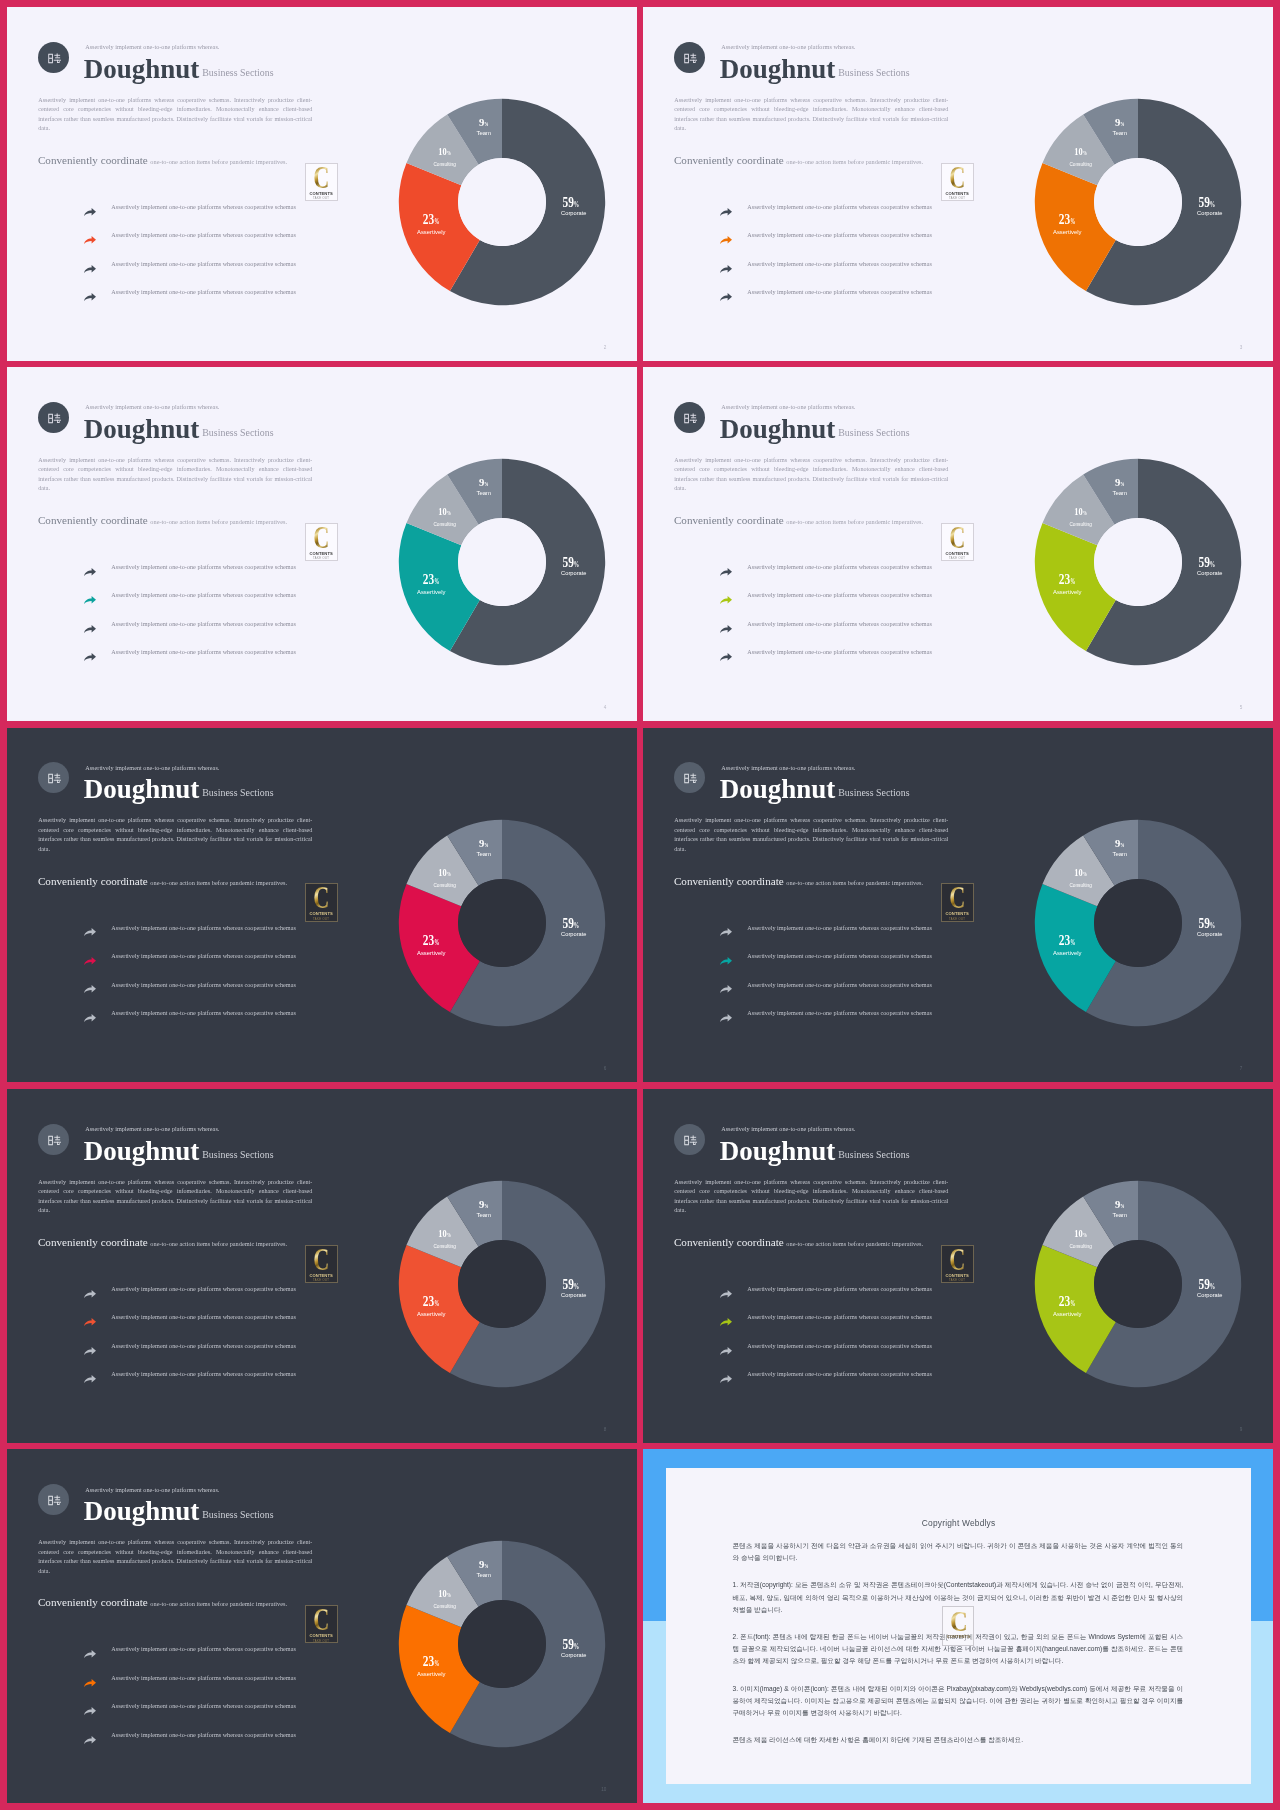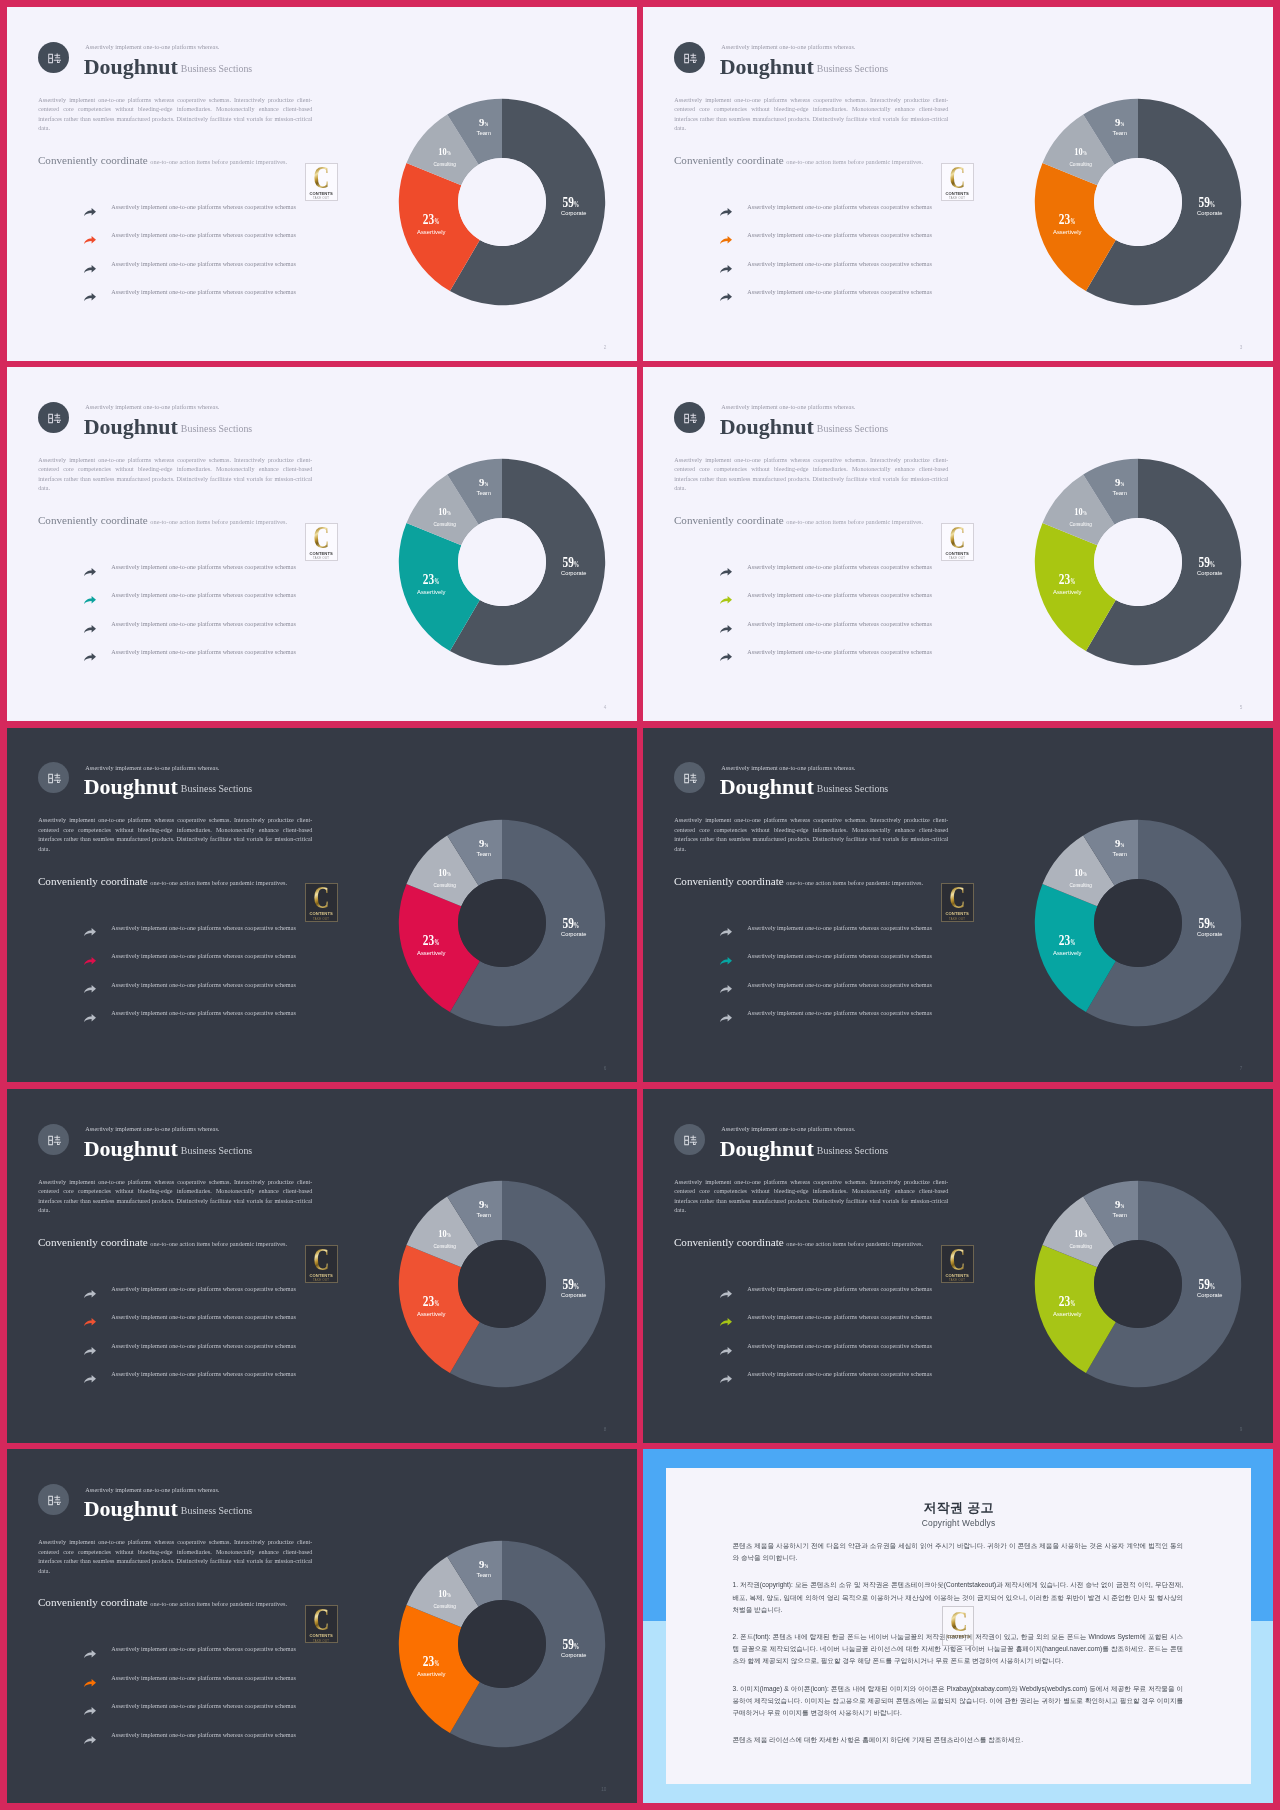--- a/index.html
+++ b/index.html
@@ -11,21 +11,21 @@
 #grid{position:absolute;left:0;top:0;width:1280px;height:1810px;background:#d5285c;}
 .slide{position:absolute;overflow:hidden;width:630px;height:354px;}
 .s-light{background:#f4f3fc;}
 .s-dark{background:#353a45;}
 
 .hdr-circle{position:absolute;left:31.3px;top:34.5px;width:31px;height:31px;border-radius:50%;
   display:flex;align-items:center;justify-content:center;}
 .hdr-circle svg{display:block;}
 .eyebrow{position:absolute;left:78.2px;top:36.2px;font-size:6.2px;letter-spacing:.02px;white-space:nowrap;}
 .ttl{position:absolute;left:76.7px;top:46.6px;white-space:nowrap;}
-.ttl b{font-size:22px;font-weight:700;letter-spacing:0px;}
+.ttl b{font-size:27px;font-weight:700;letter-spacing:0px;}
 .ttl span{font-size:9.9px;letter-spacing:.02px;margin-left:3.0px;position:relative;top:-2px;}
 
 .para{position:absolute;left:31.3px;top:88.6px;width:274px;font-size:6.1px;line-height:9.55px;
   text-align:justify;letter-spacing:.0px;}
 
 .subhead{position:absolute;left:30.9px;top:143px;white-space:nowrap;}
 .subhead b{font-size:11.15px;font-weight:400;letter-spacing:0px;}
 .subhead span{font-size:6.3px;letter-spacing:.02px;margin-left:2.6px;}
 
 .bullets{position:absolute;left:70px;top:193.8px;width:230px;}
@@ -747,21 +747,20 @@
           <text class="dl-v" x="41.30" y="58.0" text-anchor="start" font-size="11.0"><tspan textLength="8.4" lengthAdjust="spacingAndGlyphs">10</tspan><tspan class="pct" font-size="6.1" textLength="4.2" lengthAdjust="spacingAndGlyphs">%</tspan></text>
           <text class="dl-n" x="47.6" y="68.9" font-size="5.6" textLength="22.4" lengthAdjust="spacingAndGlyphs">Consulting</text>
           <text class="dl-v" x="81.95" y="28.7" text-anchor="start" font-size="11.0"><tspan textLength="5.3" lengthAdjust="spacingAndGlyphs">9</tspan><tspan class="pct" font-size="6.1" textLength="4.2" lengthAdjust="spacingAndGlyphs">%</tspan></text>
           <text class="dl-n" x="86.7" y="37.7" font-size="6.0" textLength="14.6" lengthAdjust="spacingAndGlyphs">Team</text>
         </svg></div>
       <div class="pagenum" style="color:#5a626d">10</div>
     </div>
     <div class="slide cp" style="left:643.0px;top:1449.4px">
       <div class="band"></div>
       <div class="sheet">
-        <h1>저작권 공고</h1>
         <h2>Copyright Webdlys</h2>
         <div class="body">
           <p>콘텐츠 제품을 사용하시기 전에 다음의 약관과 소유권을 세심히 읽어 주시기 바랍니다. 귀하가 이 콘텐츠 제품을 사용하는 것은 사용자 계약에 법적인 동의와 승낙을 의미합니다.</p>
           <p>1. 저작권(copyright): 모든 콘텐츠의 소유 및 저작권은 콘텐츠테이크아웃(Contentstakeout)과 제작사에게 있습니다. 사전 승낙 없이 금전적 이익, 무단전재, 배포, 복제, 양도, 임대에 의하여 영리 목적으로 이용하거나 재산상에 이용하는 것이 금지되어 있으니, 이러한 조항 위반이 발견 시 준엄한 민사 및 형사상의 처벌을 받습니다.</p>
           <p>2. 폰트(font): 콘텐츠 내에 탑재된 한글 폰트는 네이버 나눔글꼴의 저작권(naver)에 저작권이 있고, 한글 외의 모든 폰트는 Windows System에 포함된 시스템 글꼴으로 제작되었습니다. 네이버 나눔글꼴 라이선스에 대한 자세한 사항은 네이버 나눔글꼴 홈페이지(hangeul.naver.com)를 참조하세요. 폰트는 콘텐츠와 함께 제공되지 않으므로, 필요할 경우 해당 폰트를 구입하시거나 무료 폰트로 변경하여 사용하시기 바랍니다.</p>
           <p>3. 이미지(image) &amp; 아이콘(icon): 콘텐츠 내에 탑재된 이미지와 아이콘은 Pixabay(pixabay.com)와 Webdlys(webdlys.com) 등에서 제공한 무료 저작물을 이용하여 제작되었습니다. 이미지는 참고용으로 제공되며 콘텐츠에는 포함되지 않습니다. 이에 관한 권리는 귀하가 별도로 확인하시고 필요할 경우 이미지를 구매하거나 무료 이미지를 변경하여 사용하시기 바랍니다.</p>
           <p>콘텐츠 제품 라이선스에 대한 자세한 사항은 홈페이지 하단에 기재된 콘텐츠라이선스를 참조하세요.</p>
         </div>
         <div class="wm">
           <div class="lc">C</div>

